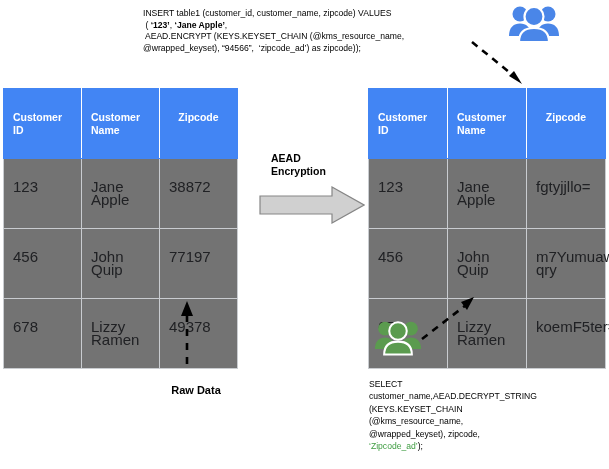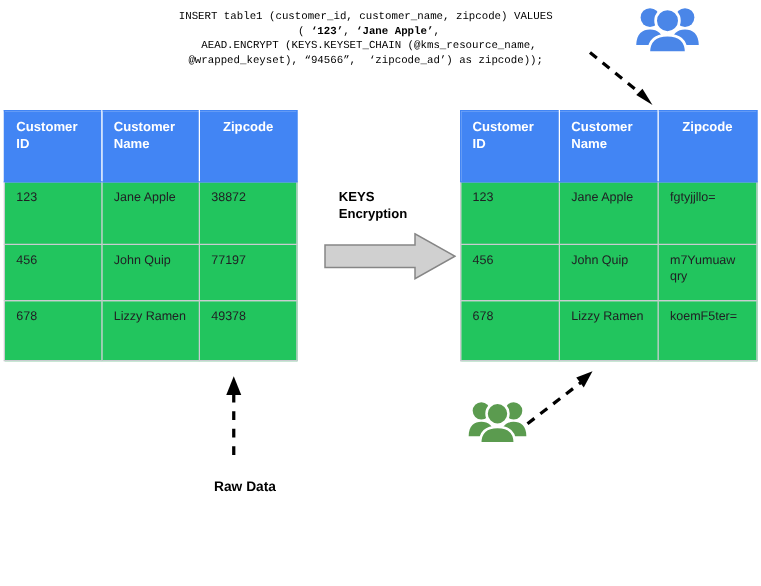--- a/index.html
+++ b/index.html
@@ -7,60 +7,59 @@
     width: 609px; height: 469px;
     background: #ffffff;
     font-family: "Liberation Sans", sans-serif;
     overflow: hidden;
   }
   #stage { position: relative; width: 609px; height: 469px; }
 
   
   .code {
     position: absolute;
-    font-family: Liberation Mono, monospace;
+    font-family: Liberation Sans, sans-serif;
     font-size: 8.6px;
     line-height: 11.6px;
     color: #000000;
     white-space: pre;
-    text-align: center;
   }
   #insert-code { left: 143px; top: 8px; }
   #select-code { left: 369px; top: 378px; line-height: 12.4px; }
   .code .lit { font-weight: bold; }
   .code .green { color: #3f9d42; }
 
   
   table.data-table {
     position: absolute;
     border-collapse: collapse;
     table-layout: fixed;
   }
   table.data-table th,
   table.data-table td {
     border: 1px solid #c9ccd0;
     text-align: left;
     vertical-align: top;
-    padding: 7px 9px;
+    padding: 22px 9px;
   }
   table.data-table th {
     background: #4285f4;
     color: #ffffff;
     font-size: 10.5px;
     font-weight: bold;
     line-height: 12.5px;
     height: 57px;
     border-color: #4285f4;
     border-right-color: #ffffff;
   }
   table.data-table th:last-child { border-right-color: #4285f4; text-align: center; }
   table.data-table td {
-    background: #22c55e;
+    background: #737373;
     color: #202124;
-    font-size: 10px;
+    font-size: 15px;
     line-height: 12.5px;
   }
 
   #table-left  { left: 3px;   top: 88px; width: 234px; }
   #table-right { left: 368px; top: 88px; width: 237px; }
 
   #table-left  col.c-id   { width: 78px; }
   #table-left  col.c-name { width: 78px; }
   #table-left  col.c-zip  { width: 78px; }
   #table-right col.c-id   { width: 79px; }
@@ -157,21 +156,21 @@
         <td>77197</td>
       </tr>
       <tr class="r-last">
         <td>678</td>
         <td>Lizzy Ramen</td>
         <td>49378</td>
       </tr>
     </tbody>
   </table>
 
-  <div id="aead-label">KEYS
+  <div id="aead-label">AEAD
 Encryption</div>
   <div id="block-arrow">
     <svg width="106" height="38" viewBox="0 0 106 38" xmlns="http://www.w3.org/2000/svg">
       <polygon points="1,10 73,10 73,1 105,19 73,37 73,28 1,28" fill="#d0d0d0" stroke="#868686" stroke-width="1.2"></polygon>
     </svg>
   </div>
 
   <table class="data-table" id="table-right">
     <colgroup>
         <col class="c-id">
@@ -227,14 +226,20 @@
     </svg>
   </div>
 
   <div class="dashed-arrow" id="arrow-select">
     <svg width="62" height="48" viewBox="0 0 62 48" xmlns="http://www.w3.org/2000/svg">
       <line x1="4" y1="44" x2="48" y2="10" stroke="#000000" stroke-width="2.6" stroke-dasharray="7,6"></line>
       <polygon points="56,2 43,7 49,15" fill="#000000"></polygon>
     </svg>
   </div>
 
+  <div class="code" id="select-code"><span>SELECT</span>
+<span>customer_name,AEAD.DECRYPT_STRING</span>
+<span>(KEYS.KEYSET_CHAIN</span>
+<span>(@kms_resource_name,</span>
+<span>@wrapped_keyset), zipcode,</span>
+<span class="green">‘Zipcode_ad’</span><span>);</span></div>
 
 </div>
 
 </body></html>

